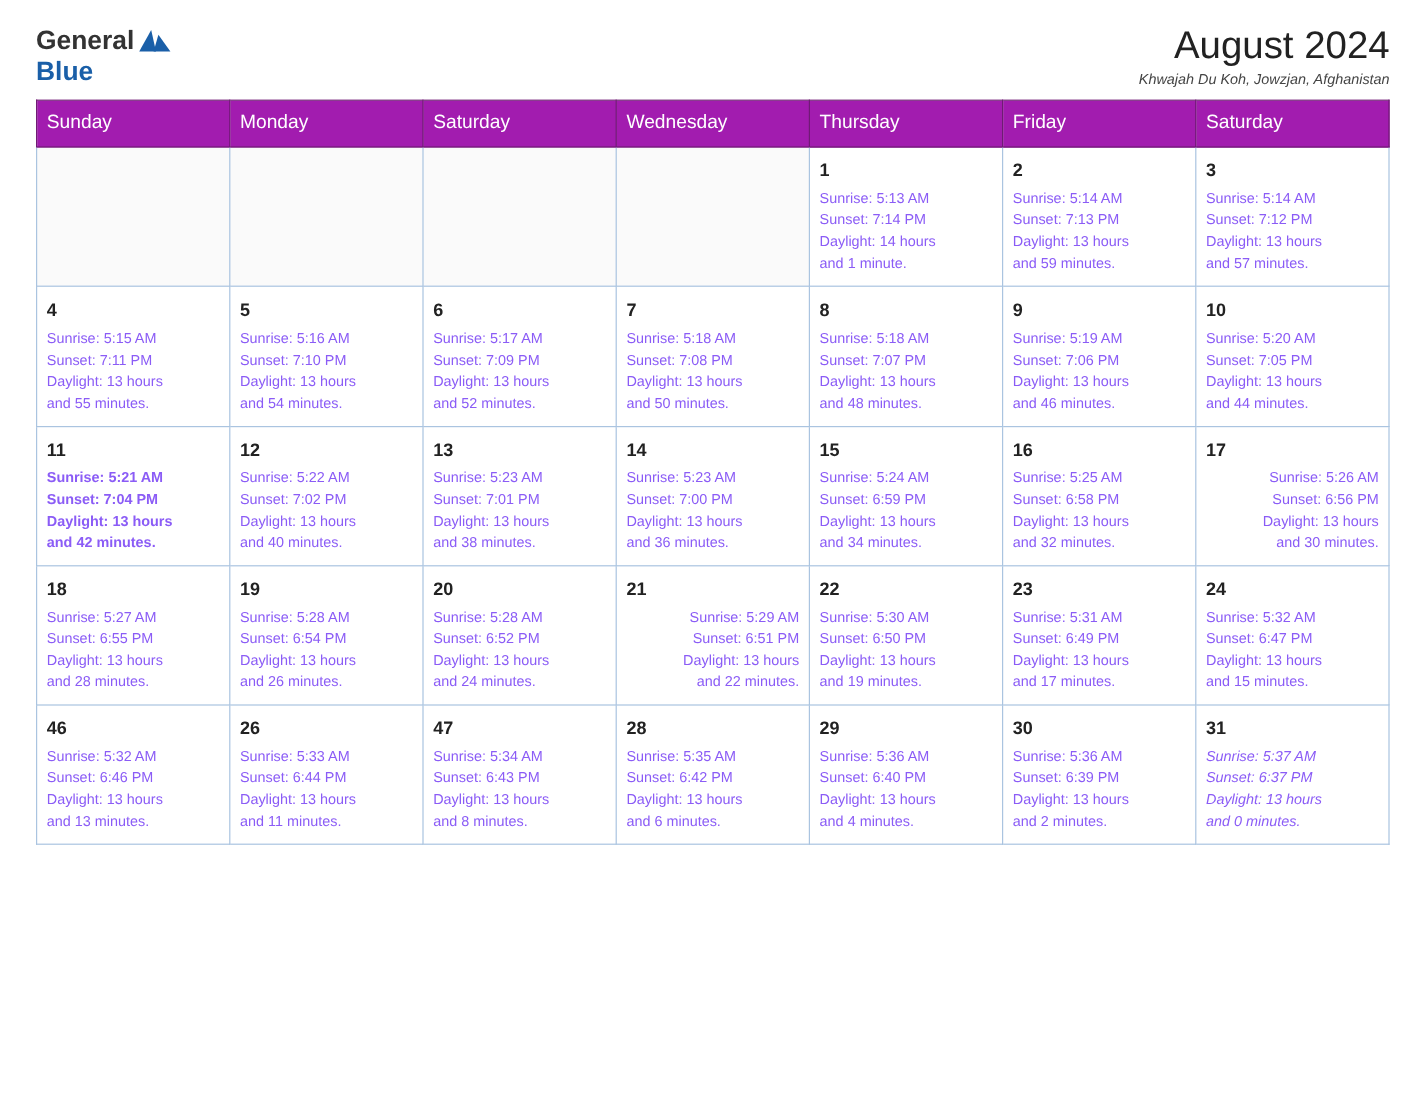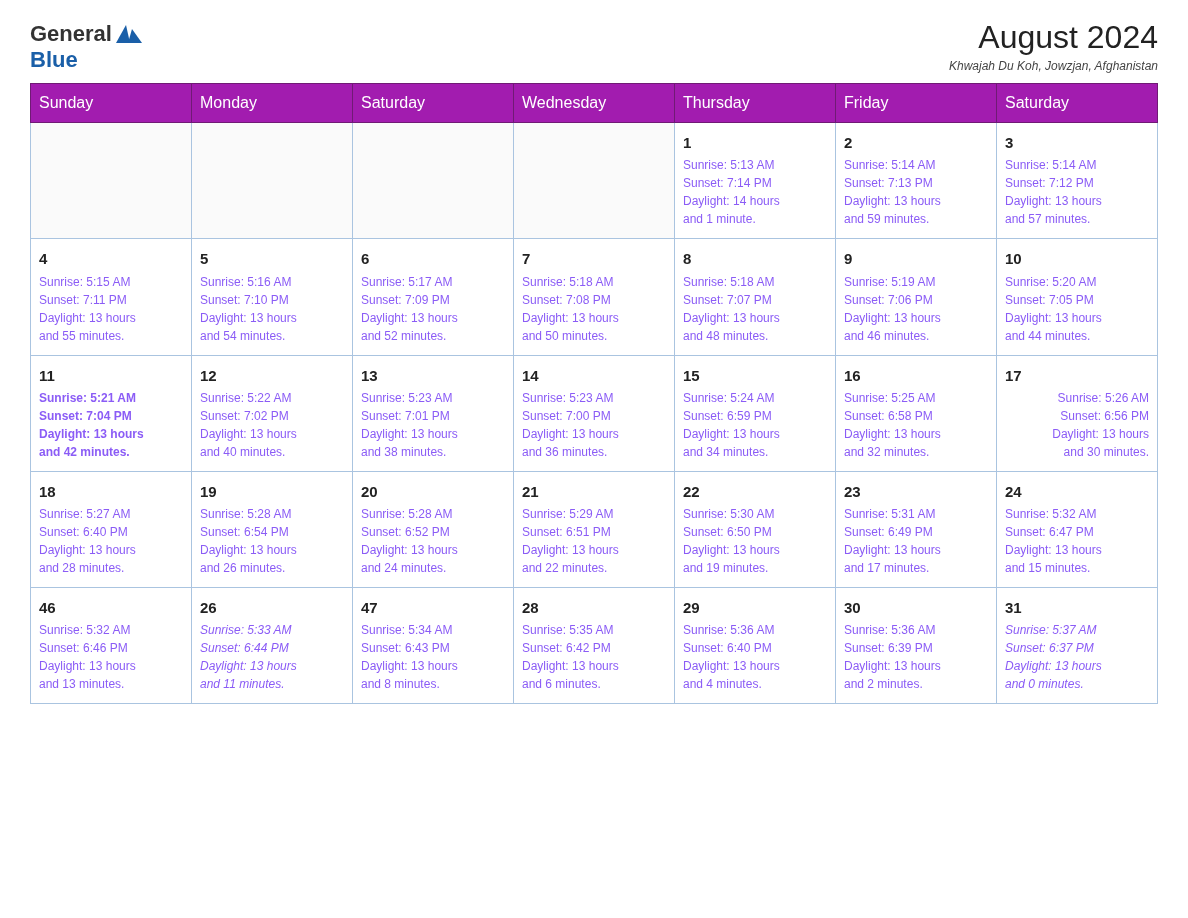--- a/index.html
+++ b/index.html
@@ -277,41 +277,41 @@
           <div class="day-info" style="white-space: pre-line; text-align: right;">Sunrise: 5:26 AM
 Sunset: 6:56 PM
 Daylight: 13 hours
 and 30 minutes.</div>
         </td>
       </tr>
       <tr>
         <td>
           <span class="day-number">18</span>
           <div class="day-info" style="white-space: pre-line;">Sunrise: 5:27 AM
-Sunset: 6:40 PM
+Sunset: 6:55 PM
 Daylight: 13 hours
 and 28 minutes.</div>
         </td>
         <td>
           <span class="day-number">19</span>
           <div class="day-info" style="white-space: pre-line;">Sunrise: 5:28 AM
 Sunset: 6:54 PM
 Daylight: 13 hours
 and 26 minutes.</div>
         </td>
         <td>
           <span class="day-number">20</span>
           <div class="day-info" style="white-space: pre-line;">Sunrise: 5:28 AM
 Sunset: 6:52 PM
 Daylight: 13 hours
 and 24 minutes.</div>
         </td>
         <td>
           <span class="day-number">21</span>
-          <div class="day-info" style="white-space: pre-line;">Sunrise: 5:29 AM
+          <div class="day-info" style="white-space: pre-line; text-align: right;">Sunrise: 5:29 AM
 Sunset: 6:51 PM
 Daylight: 13 hours
 and 22 minutes.</div>
         </td>
         <td>
           <span class="day-number">22</span>
           <div class="day-info" style="white-space: pre-line;">Sunrise: 5:30 AM
 Sunset: 6:50 PM
 Daylight: 13 hours
 and 19 minutes.</div>
@@ -334,21 +334,21 @@
       <tr>
         <td>
           <span class="day-number">46</span>
           <div class="day-info" style="white-space: pre-line;">Sunrise: 5:32 AM
 Sunset: 6:46 PM
 Daylight: 13 hours
 and 13 minutes.</div>
         </td>
         <td>
           <span class="day-number">26</span>
-          <div class="day-info" style="white-space: pre-line; font-style: italic;">Sunrise: 5:33 AM
+          <div class="day-info" style="white-space: pre-line;">Sunrise: 5:33 AM
 Sunset: 6:44 PM
 Daylight: 13 hours
 and 11 minutes.</div>
         </td>
         <td>
           <span class="day-number">47</span>
           <div class="day-info" style="white-space: pre-line;">Sunrise: 5:34 AM
 Sunset: 6:43 PM
 Daylight: 13 hours
 and 8 minutes.</div>

